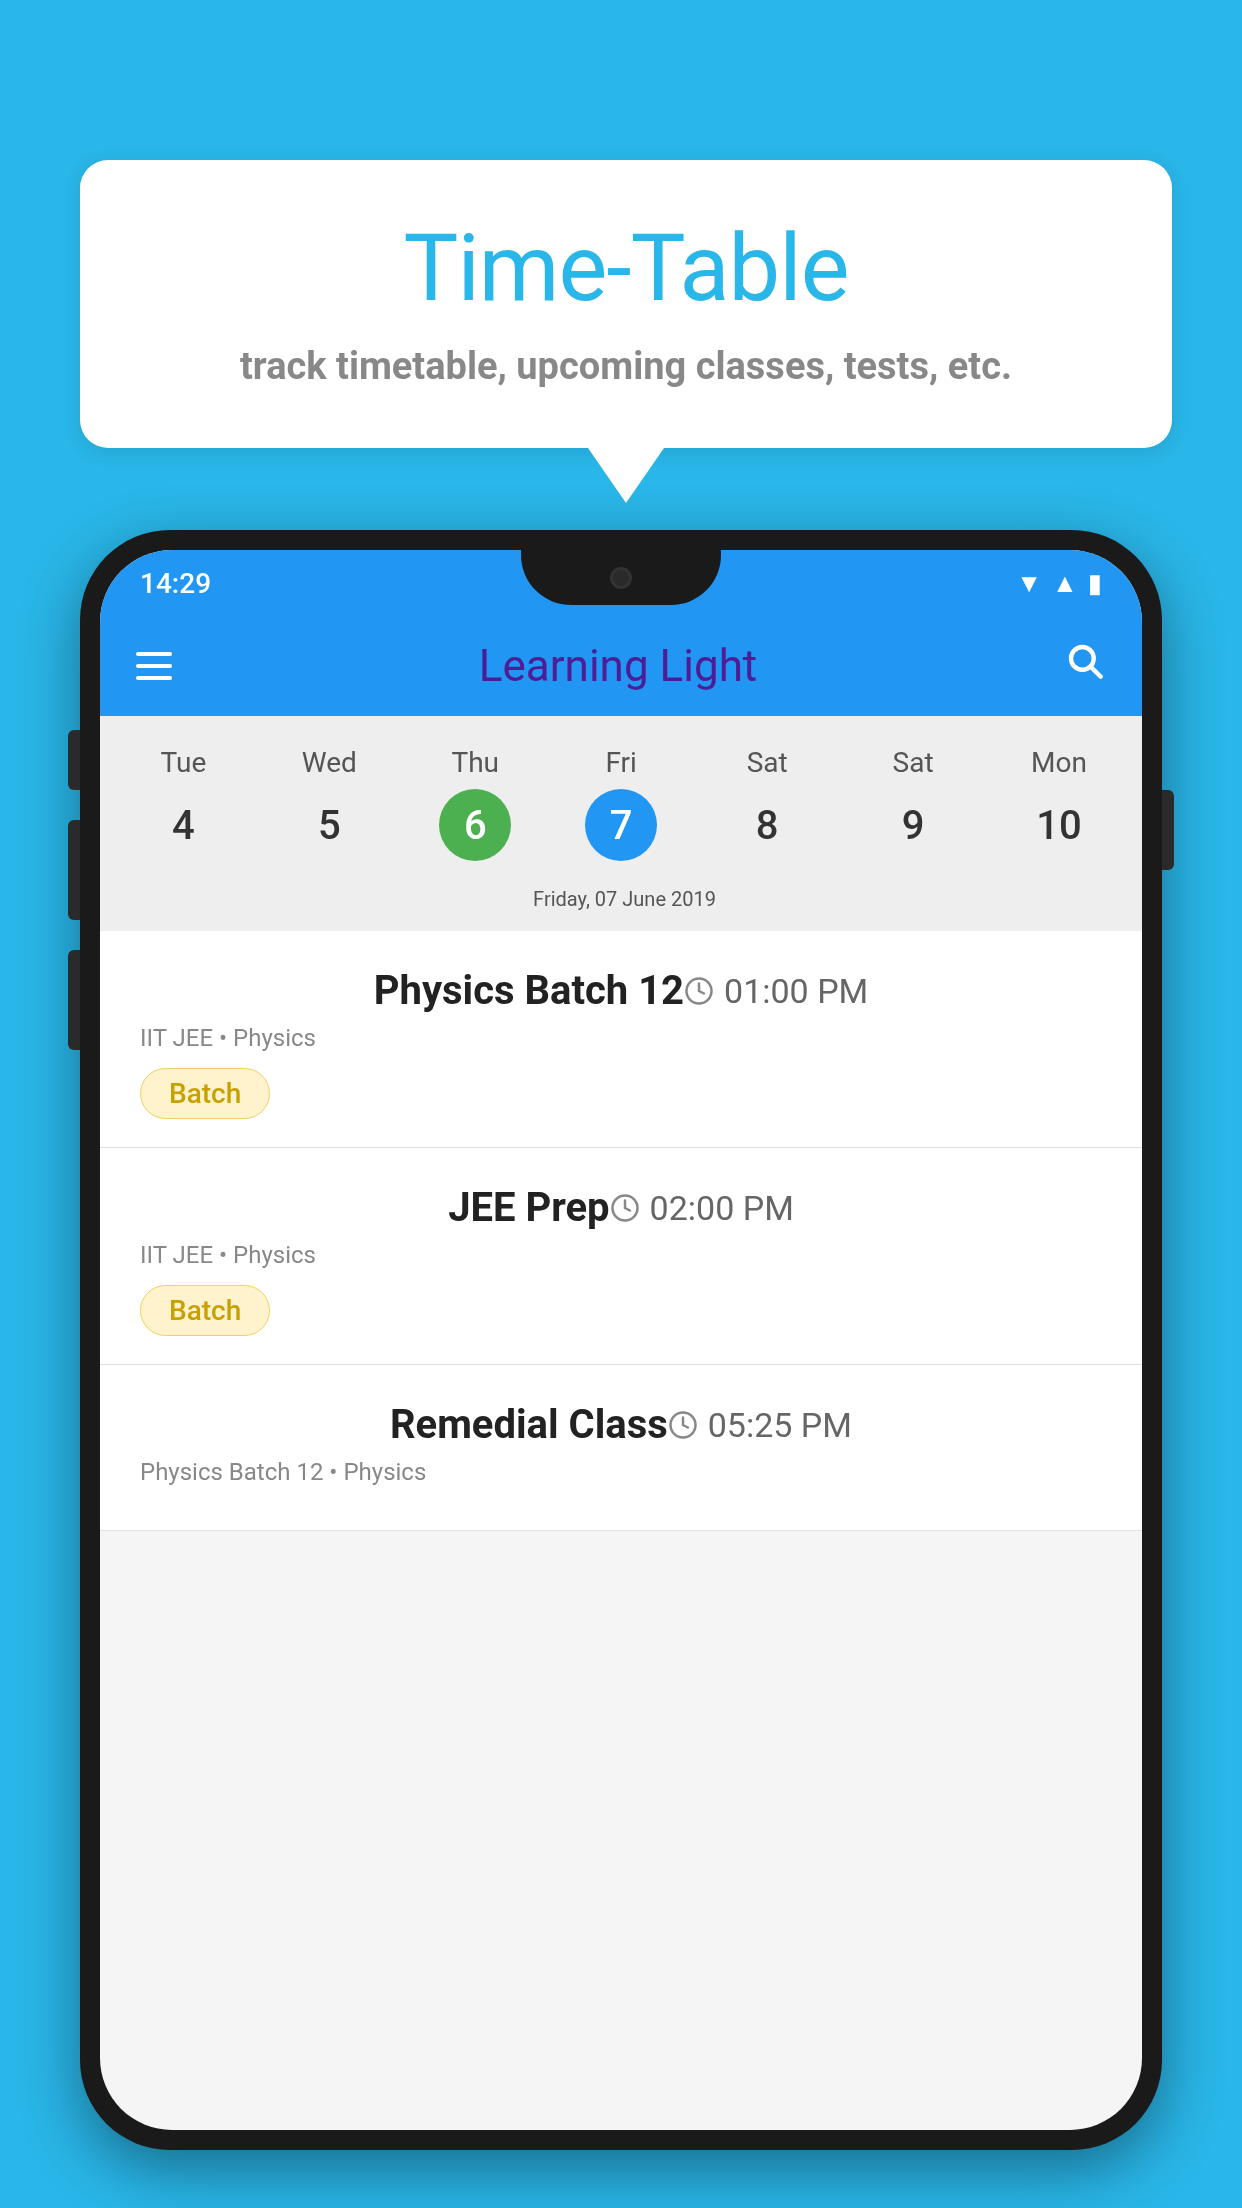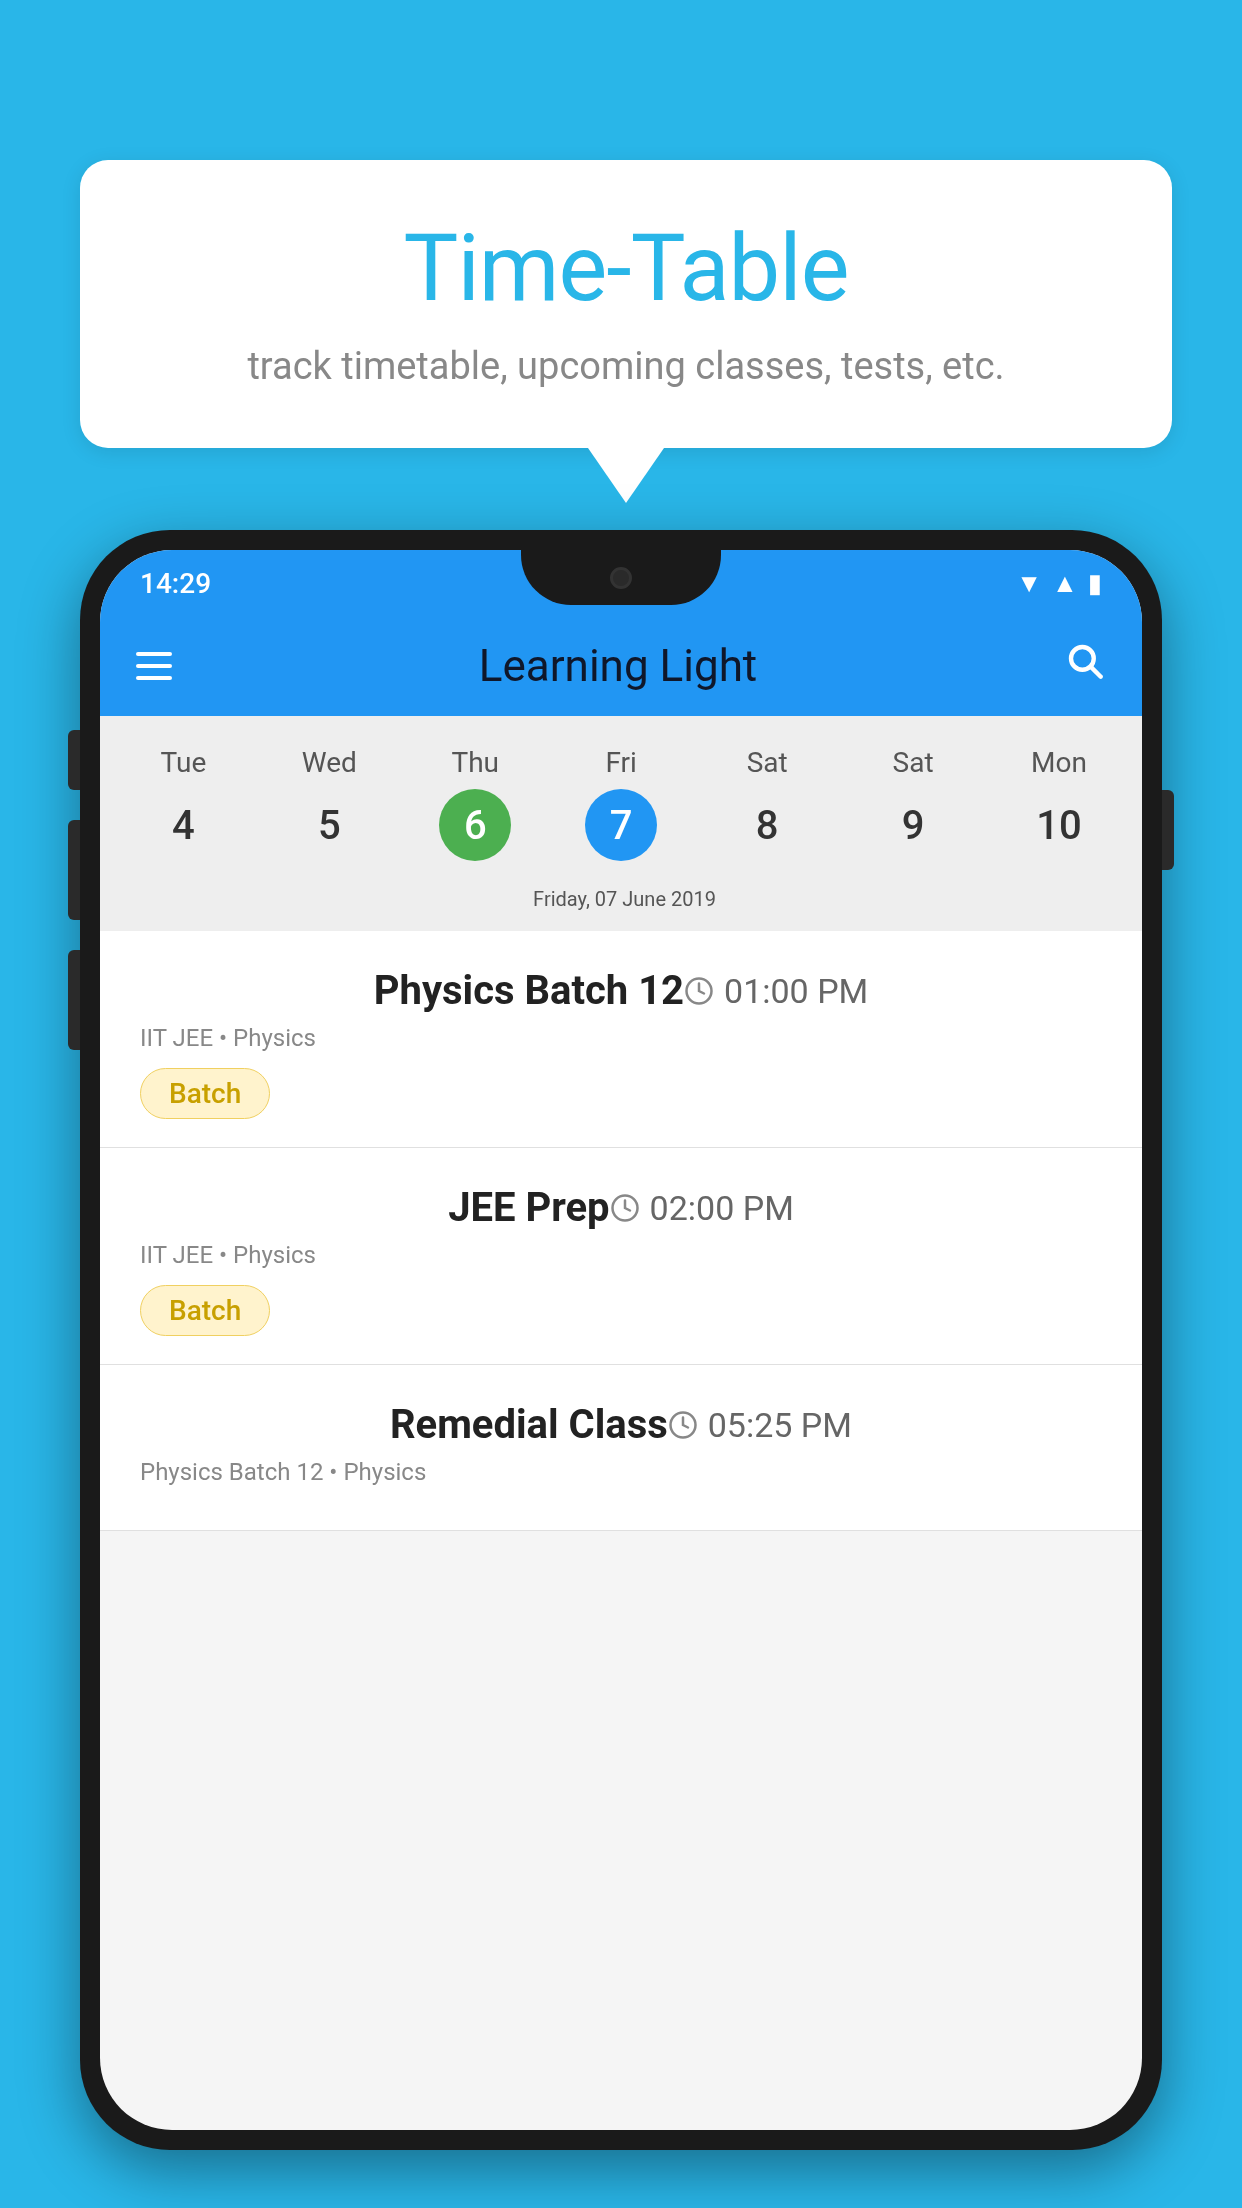--- a/index.html
+++ b/index.html
@@ -47,21 +47,21 @@
       font-size: 92px;
       color: #29b6e8;
       font-weight: 400;
       margin-bottom: 18px;
       letter-spacing: -1px;
     }
 
     .bubble-subtitle {
       font-size: 38px;
       color: #888;
-      font-weight: 400;
+      font-weight: 700;
       margin-top: 22px;
     }
 
     
     .phone-container {
       position: absolute;
       top: 530px;
       left: 80px;
       right: 80px;
       bottom: 0px;
@@ -151,21 +151,21 @@
     }
 
     .menu-line {
       width: 36px;
       height: 4px;
       background: white;
       border-radius: 2px;
     }
 
     .toolbar-title {
-      color: #0f172a;
+      color: #4c1d95;
       font-size: 44px;
       font-weight: 400;
       flex: 1;
       text-align: center;
     }
 
     .toolbar-search {
       color: white;
       font-size: 44px;
       cursor: pointer;

